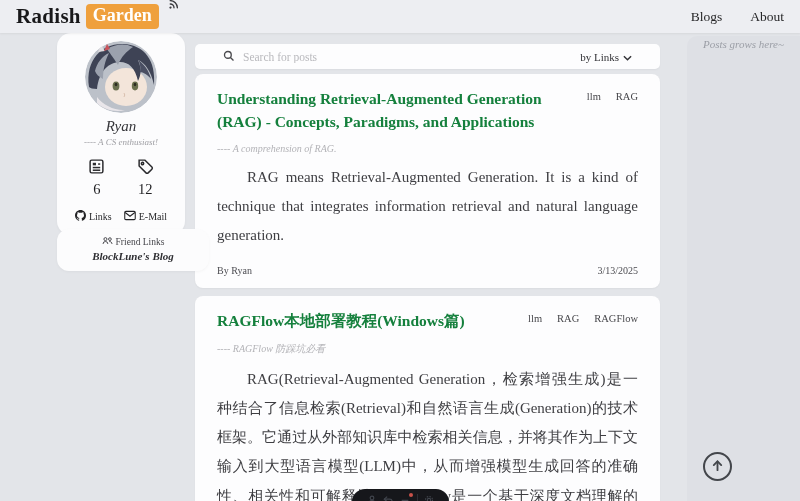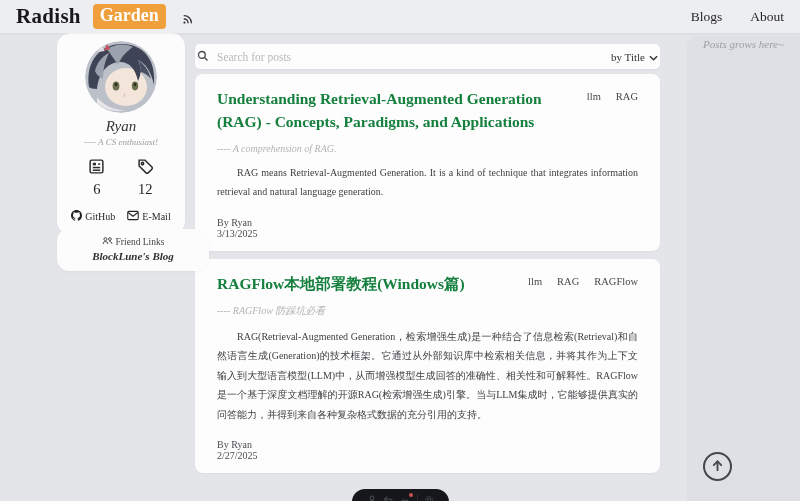--- a/index.html
+++ b/index.html
@@ -9,21 +9,21 @@
     background:#e3e5e9;
     font-family:"Liberation Serif","DejaVu Serif",serif;
     color:#2c2c2f;
   }
   
   .header {
     position:absolute; top:0; left:0; width:800px; height:33px;
     background:#edeef2; display:flex; align-items:center; padding:0 16px;
     box-shadow:0 1px 2px rgba(0,0,0,.06); z-index:5;
   }
-  .logo { display:flex; align-items:flex-end; gap:12px; cursor:pointer; }
+  .logo { display:flex; align-items:flex-start; gap:5px; cursor:pointer; }
   .logo-primary { font-size:21px; font-weight:bold; color:#18181a; letter-spacing:.3px; }
   .logo-accent {
     font-size:18px; font-weight:bold; color:#fff;
     background:#efa03d; padding:1px 7px 3px; border-radius:4px;
   }
   .rss { margin-left:4px; margin-top:-8px; }
   .nav { margin-left:auto; display:flex; gap:28px; }
   .nav a { font-size:13.5px; color:#262628; text-decoration:none; }
   
   .gutter {
@@ -52,21 +52,21 @@
     position:absolute; left:57px; top:229px; width:152px;
     background:#fcfcfd; border-radius:12px; padding:7px 0 9px;
     text-align:center; box-shadow:0 1px 3px rgba(0,0,0,.04); z-index:2;
   }
   .friends-title { font-size:9.5px; color:#45454a; display:flex; align-items:center; justify-content:center; gap:3px; }
   .friend-item { font-size:11px; font-weight:bold; font-style:italic; color:#2e2e32; margin-top:3px; cursor:pointer; }
   
   .searchbar {
     position:absolute; left:195px; top:44px; width:465px; height:25px;
     background:#fdfdfe; border-radius:5px; display:flex; align-items:center;
-    padding:0 2px; box-shadow:0 1px 2px rgba(0,0,0,.04); z-index:2;
+    padding:0 28px; box-shadow:0 1px 2px rgba(0,0,0,.04); z-index:2;
   }
   .searchbar input {
     border:none; outline:none; background:transparent; flex:1; margin-left:8px;
     font-family:inherit; font-size:11.5px; color:#333;
   }
   .searchbar input::placeholder { color:#b9b9bd; }
   .sort { display:flex; align-items:center; gap:4px; font-size:11px; color:#333337; cursor:pointer; white-space:nowrap; }
   
   .posts {
     position:absolute; left:195px; top:74px; width:465px;
@@ -79,24 +79,24 @@
   .post-head { display:flex; justify-content:space-between; align-items:flex-start; }
   .post-title {
     font-size:15.5px; font-weight:bold; color:#15803d; line-height:1.5; cursor:pointer;
   }
   .post-card:nth-child(1) .post-title { max-width:352px; }
   .post-card:nth-child(3) .post-title { max-width:345px; }
   .post-tags { display:flex; gap:15px; padding-top:4px; white-space:nowrap; }
   .post-tag { font-size:10.5px; font-weight:normal; color:#46464a; cursor:pointer;text-align:center; }
   .post-subtitle { font-size:10px; font-style:italic; color:#b3b3b7; margin-top:9px; }
   .post-excerpt {
-    font-size:10px; color:#3e3e42; margin-top:9px; line-height:1.95;
+    font-size:15px; color:#3e3e42; margin-top:9px; line-height:1.95;
     text-indent:2em; text-align:justify;
   }
-  .post-footer { display:flex; justify-content:space-between; margin-top:15px;flex-direction:column; }
+  .post-footer { display:flex; justify-content:space-between; margin-top:15px; }
   .post-footer span { font-size:10px; color:#4c4c51; }
   
   .scroll-top {
     position:absolute; left:703px; top:452px; width:29px; height:29px;
     border:2.5px solid #43464b; border-radius:50%;
     display:flex; align-items:center; justify-content:center;
     cursor:pointer; z-index:6; background:transparent;
   }
   
   .dock {
@@ -184,21 +184,21 @@
       <span class="stat-value">12</span>
     </div>
   </div>
   <div class="p-links">
     <span class="p-link">
       <span>
         <svg width="11" height="11" viewBox="0 0 16 16" fill="#232326">
             <path d="M8 0C3.58 0 0 3.58 0 8c0 3.54 2.29 6.53 5.47 7.59.4.07.55-.17.55-.38 0-.19-.01-.82-.01-1.49-2.01.37-2.53-.49-2.69-.94-.09-.23-.48-.94-.82-1.13-.28-.15-.68-.52-.01-.53.63-.01 1.08.58 1.23.82.72 1.21 1.87.87 2.33.66.07-.52.28-.87.51-1.07-1.78-.2-3.64-.89-3.64-3.95 0-.87.31-1.59.82-2.15-.08-.2-.36-1.02.08-2.12 0 0 .67-.21 2.2.82.64-.18 1.32-.27 2-.27s1.36.09 2 .27c1.53-1.04 2.2-.82 2.2-.82.44 1.1.16 1.92.08 2.12.51.56.82 1.27.82 2.15 0 3.07-1.87 3.75-3.65 3.95.29.25.54.73.54 1.48 0 1.07-.01 1.93-.01 2.2 0 .21.15.46.55.38A8.01 8.01 0 0 0 16 8c0-4.42-3.58-8-8-8z"></path>
           </svg>
       </span>
-      <span>GitHub</span>
+      <span>Links</span>
     </span>
     <span class="p-link">
       <span>
         <svg width="12" height="11" viewBox="0 0 16 14" fill="none" stroke="#232326" stroke-width="1.4">
             <rect x="1" y="1.5" width="14" height="11" rx="1.5"></rect>
             <path d="M1.5 3 L8 8 L14.5 3"></path>
           </svg>
       </span>
       <span>E-Mail</span>
     </span>
@@ -222,21 +222,21 @@
 
 <div class="searchbar">
   <span>
     <svg width="12" height="12" viewBox="0 0 16 16" fill="none" stroke="#4a4a4e" stroke-width="1.8">
         <circle cx="6.5" cy="6.5" r="4.5"></circle>
         <path d="M10.2 10.2 L14 14"></path>
       </svg>
   </span>
   <input type="text" placeholder="Search for posts" style="">
   <span class="sort">
-    <span>by Title</span>
+    <span>by Links</span>
     <span>
       <svg width="9" height="6" viewBox="0 0 10 6" fill="none" stroke="#333337" stroke-width="1.6">
           <path d="M1 1 L5 5 L9 1"></path>
         </svg>
     </span>
   </span>
 </div>
 
 <div class="posts">
 

